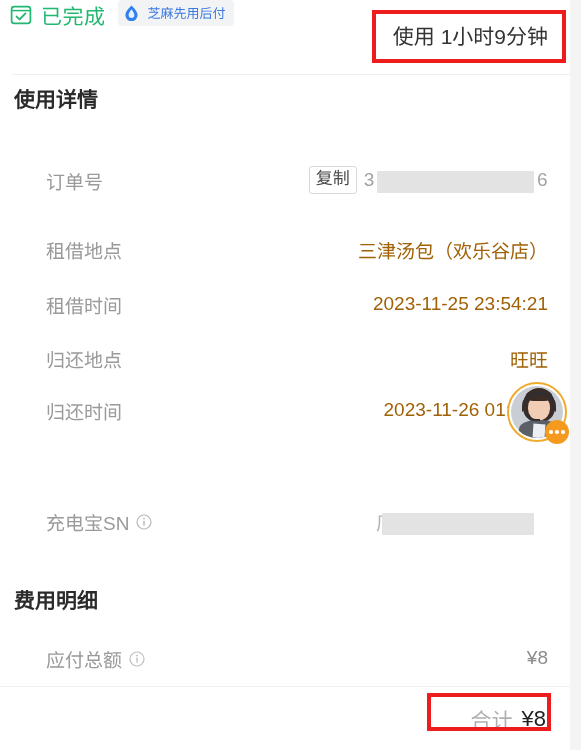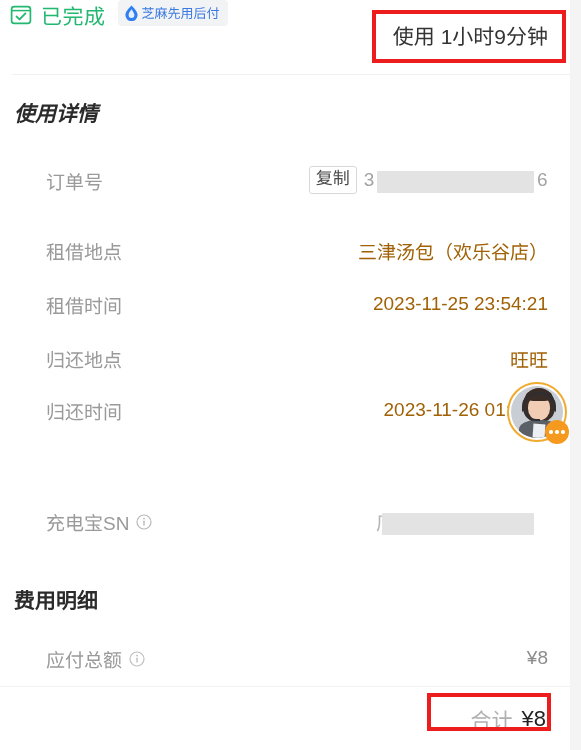--- a/index.html
+++ b/index.html
@@ -57,21 +57,21 @@
   }
   .status-text {
     font-size: 21px;
     color: #23b871;
     letter-spacing: 0.5px;
     white-space: nowrap;
   }
   .zhima-pill {
     display: inline-flex;
     align-items: center;
-    gap: 3px;
+    gap: 9px;
     background: #f2f3f5;
     border-radius: 4px;
     padding: 3px 8px 4px 6px;
     margin-left: 12px;
   }
   .drop-icon {
     width: 15px;
     height: 16px;
     display: block;
     flex: 0 0 auto;
@@ -377,36 +377,36 @@
       <span class="zhima-text">芝麻先用后付</span>
     </div>
 
     <span class="duration-text">使用 1小时9分钟</span>
   </div>
 
   <div class="annot" id="annot-duration"></div>
 
   <div class="divider" style="top:74px;"></div>
 
-  <div class="section-title" style="top:97px;font-style:italic;">使用详情</div>
+  <div class="section-title" style="top:83px;">使用详情</div>
 
   <div class="row" style="top:163px;">
     <span class="row-label">订单号</span>
     <span class="order-value">
       <button class="copy-btn">复制</button>
       <span class="redact-wrap">
         <span>3</span>
         <span class="redact-bar" id="order-redact"></span>
         <span style="display:inline-block;width:162px;"></span>
         <span>6</span>
       </span>
     </span>
   </div>
 
-  <div class="row" style="top:233px;">
+  <div class="row" style="top:233px;font-family:Liberation Mono, monospace;">
     <span class="row-label">租借地点</span>
     <span class="row-value">三津汤包（欢乐谷店）</span>
   </div>
 
   <div class="row" style="top:287px;">
     <span class="row-label">租借时间</span>
     <span class="row-value">2023-11-25 23:54:21</span>
   </div>
 
   <div class="row" style="top:341px;">

